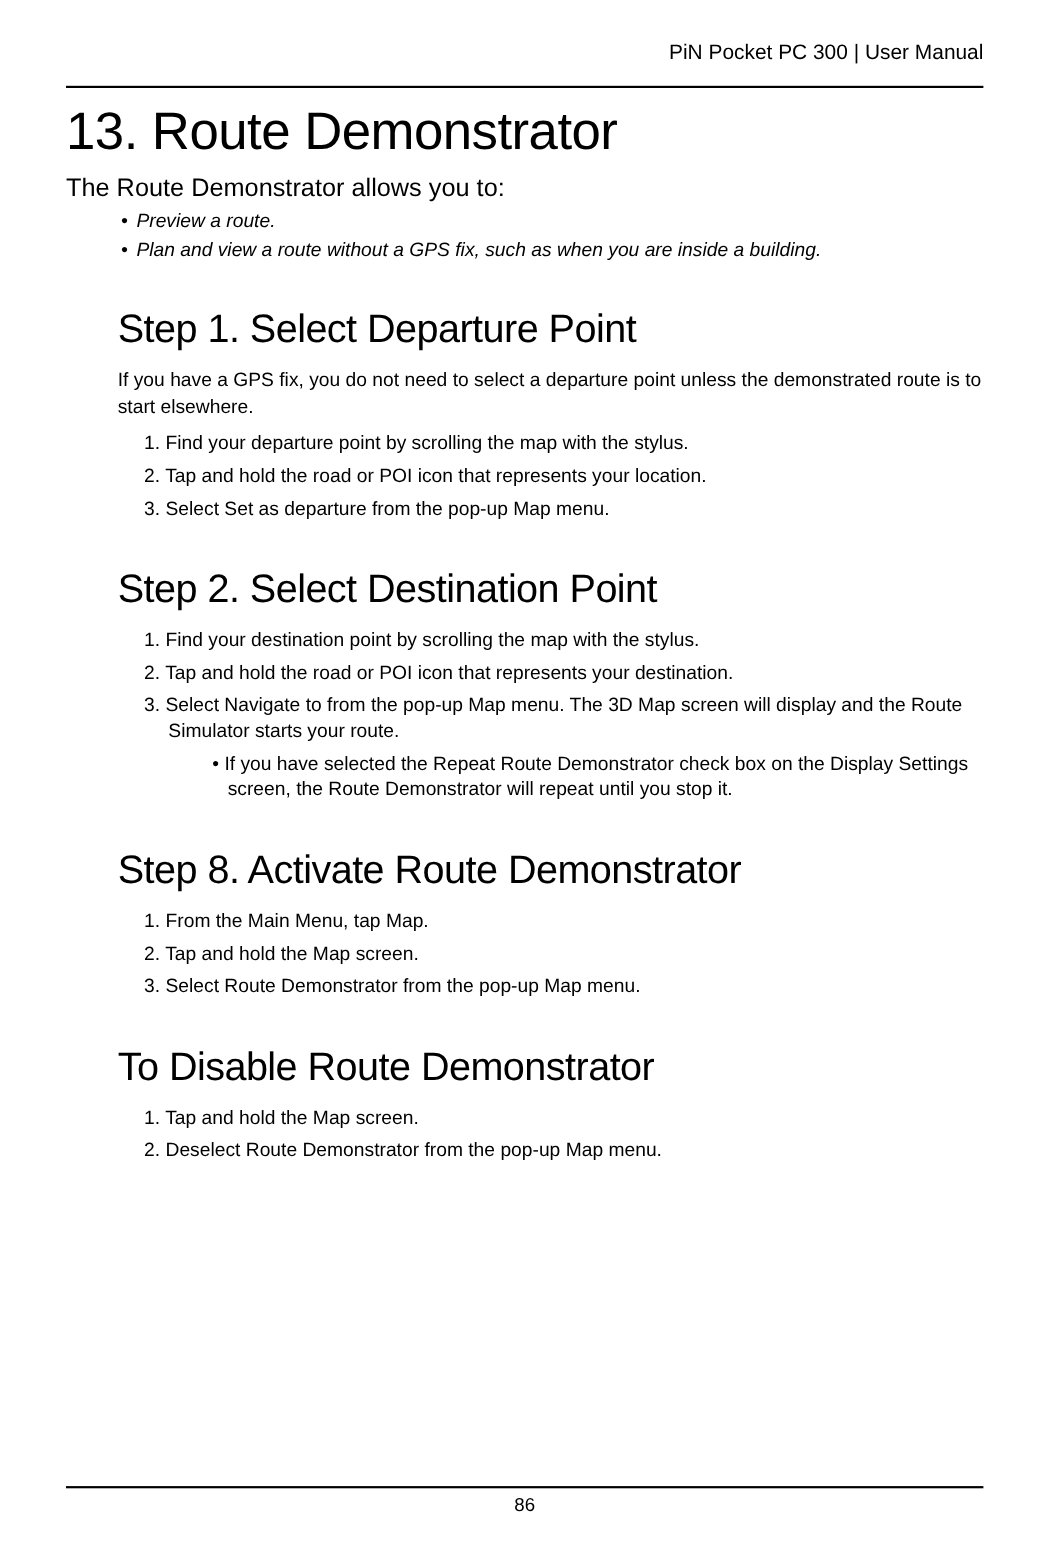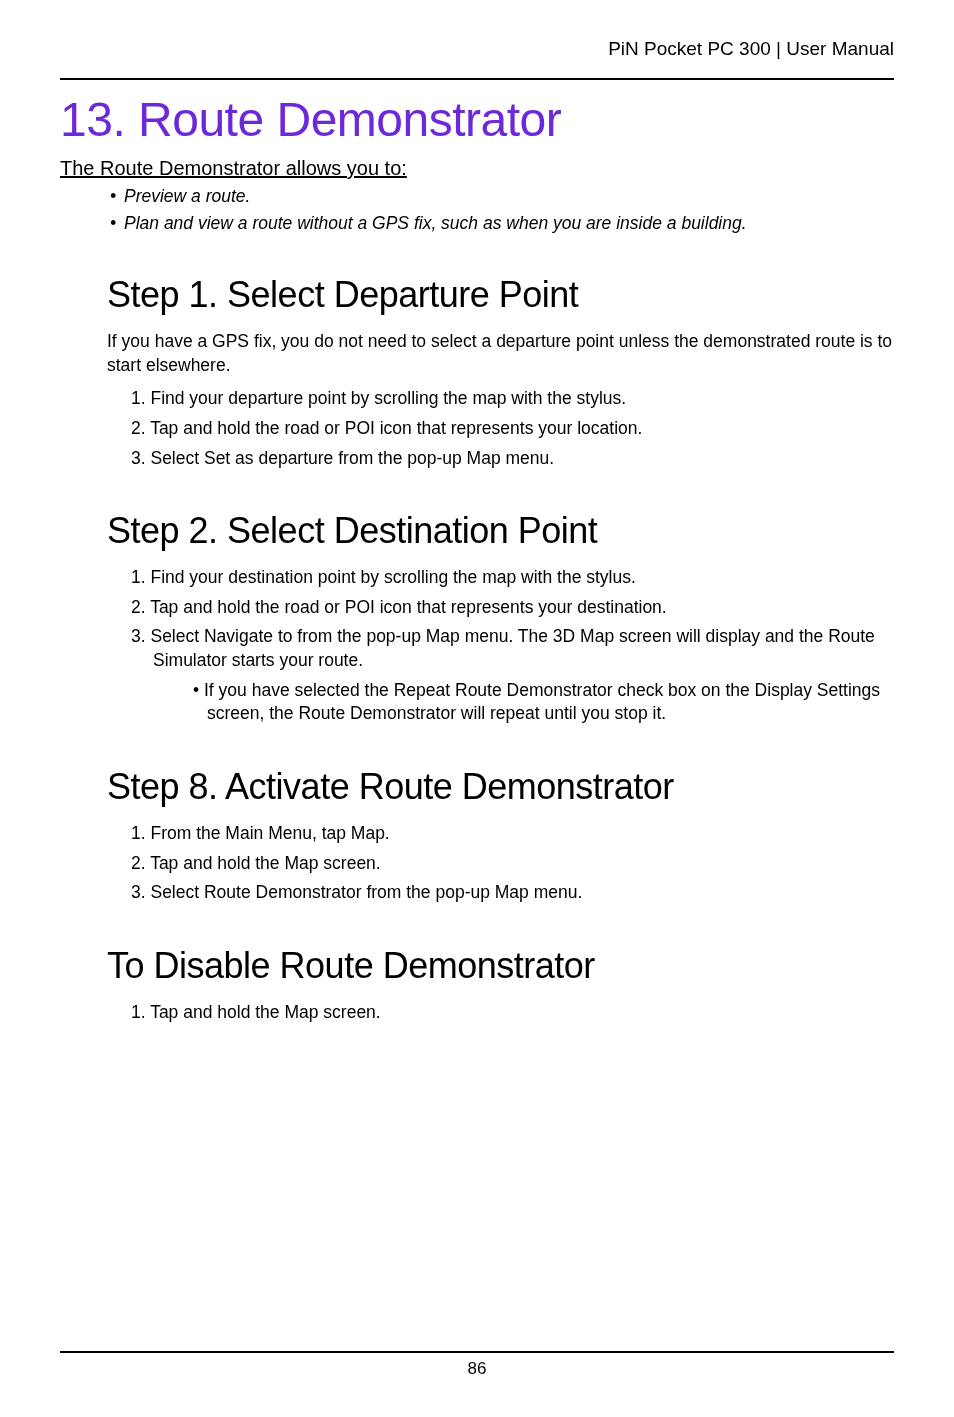--- a/index.html
+++ b/index.html
@@ -23,31 +23,30 @@
     padding-bottom: 18px;
     text-align: right;
     margin-bottom: 12px;
   }
   .header-text {
     font-size: 19px;
     font-weight: 400;
   }
   .chapter-title {
     font-size: 48px;
-    color: #6d28d9;
+    color: #000000;
     font-weight: 400;
     margin-top: 4px;
     margin-bottom: 10px;
     letter-spacing: -0.5px;
   }
   .intro-text {
-    font-size: 20px;
+    font-size: 23px;
     margin-bottom: 6px;
     margin-left: 0px;
-    text-decoration: underline;
   }
   .bullet-list {
     margin-left: 50px;
     margin-bottom: 14px;
     font-style: italic;
   }
   .bullet-item {
     font-size: 17.5px;
     margin-bottom: 6px;
     position: relative;
@@ -159,20 +158,21 @@
       <div class="numbered-item">1. From the Main Menu, tap Map.</div>
       <div class="numbered-item">2. Tap and hold the Map screen.</div>
       <div class="numbered-item">3. Select Route Demonstrator from the pop-up Map menu.</div>
     </div>
   </div>
 
   <div class="section">
     <h2 class="section-title">To Disable Route Demonstrator</h2>
     <div class="numbered-list">
       <div class="numbered-item">1. Tap and hold the Map screen.</div>
+      <div class="numbered-item">2. Deselect Route Demonstrator from the pop-up Map menu.</div>
     </div>
   </div>
 
 </div>
 
 <div class="footer">
   <div class="footer-line">
     <span class="page-number">86</span>
   </div>
 </div>

